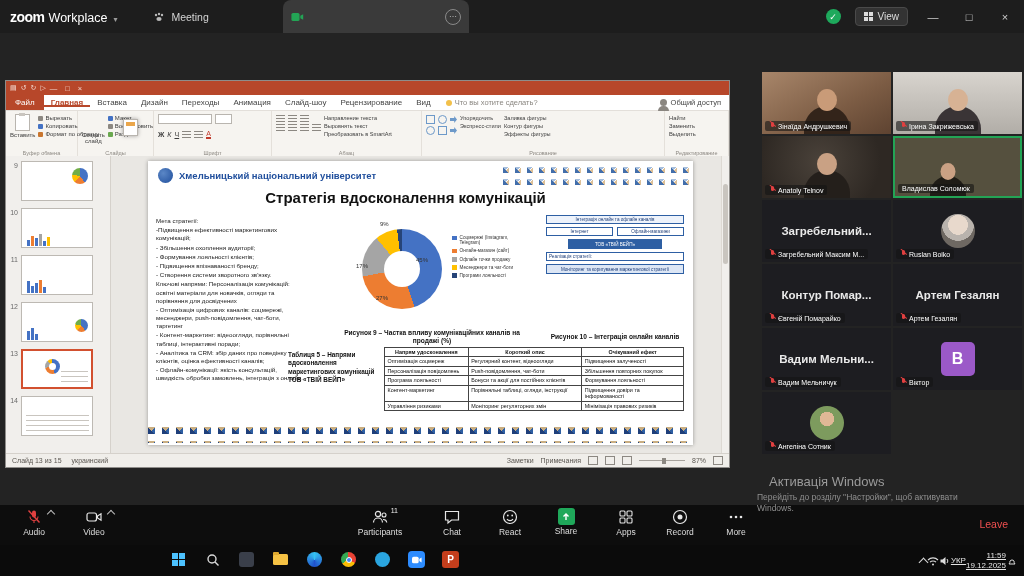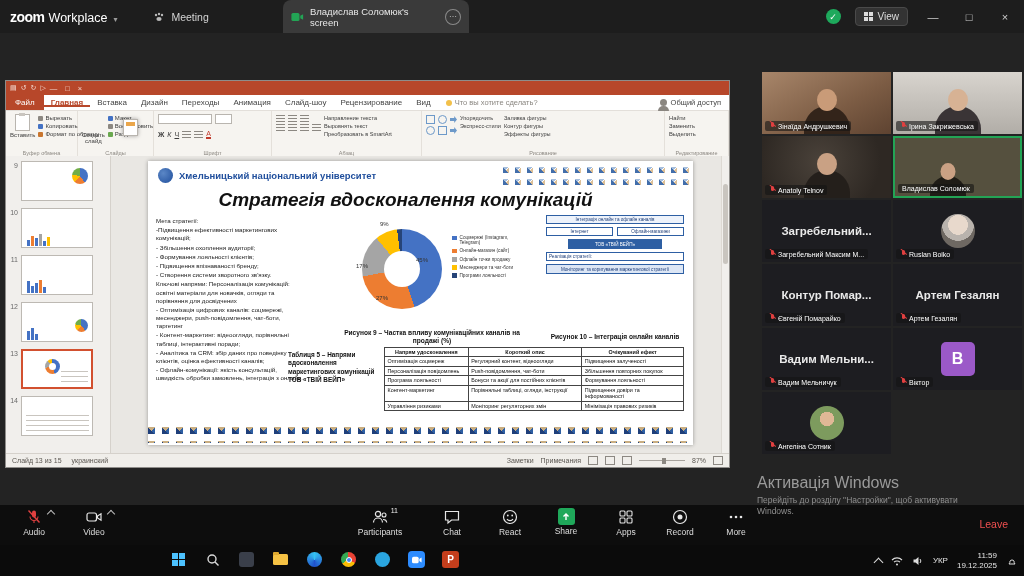--- a/index.html
+++ b/index.html
@@ -90,21 +90,21 @@
   .slide{position:absolute;left:37px;top:5px;width:545px;height:284px;background:#fff;box-shadow:0 0 4px rgba(0,0,0,.35);}
   .uni-head{position:absolute;left:10px;top:7px;display:flex;align-items:center;gap:6px;}
   .uni-logo{width:15px;height:15px;border-radius:50%;background:radial-gradient(circle at 35% 35%,#5b87c6,#1f4e9c);}
   .uni-name{color:#1f4e9c;font-weight:bold;font-size:9.5px;}
   .mosaic-tr{position:absolute;right:0;top:0;width:190px;height:26px;opacity:.9;
       background:
         linear-gradient(45deg,#2e5fa3 25%,transparent 25%) 0 0/12px 12px,
         linear-gradient(-45deg,#d9b98c 25%,transparent 25%) 6px 0/12px 12px,
         linear-gradient(135deg,#9db7d9 25%,transparent 25%) 0 6px/12px 12px,
         #fff;}
-  .slide-title{position:absolute;left:0;right:30px;top:28px;text-align:center;font-size:19px;font-weight:bold;color:#111;font-style:italic;}
+  .slide-title{position:absolute;left:0;right:30px;top:28px;text-align:center;font-size:15px;font-weight:bold;color:#111;}
   .left-text{position:absolute;left:8px;top:56px;width:150px;font-size:6.2px;line-height:1.32;color:#1a1a1a;}
   .left-text div{margin-bottom:1px;}
 
   .donut-wrap{position:absolute;left:208px;top:58px;width:158px;height:104px;}
   .donut{position:absolute;left:6px;top:10px;width:80px;height:80px;border-radius:50%;}
   .donut::after{content:"";position:absolute;inset:22px;background:#fff;border-radius:50%;}
   .dlabel{position:absolute;font-size:6px;color:#333;}
   .legend{position:absolute;left:96px;top:16px;width:62px;display:flex;flex-direction:column;gap:3px;}
   .litem{display:flex;gap:3px;font-size:4.7px;color:#333;line-height:1.1;align-items:flex-start;}
   .lsw{width:4.5px;height:4.5px;flex:0 0 auto;margin-top:.5px;}
@@ -160,21 +160,21 @@
   .bg-vla .sil{width:36px;height:26px;left:42%;background:#1f1c16;} .bg-vla .sil::before{width:15px;height:17px;top:-13px;background:#caa184;}
   .avwrap{position:absolute;inset:0;display:flex;align-items:center;justify-content:center;}
   .avatar{width:34px;height:34px;border-radius:50%;}
   .av-rus{background:radial-gradient(circle at 50% 32%,#e8d9cc 0 34%,#b9b3ad 35% 55%,#6e6862 56% 100%);}
   .av-anh{background:radial-gradient(circle at 50% 38%,#e0b896 0 26%,#7d9b5e 27% 100%);}
   .av-letter{width:34px;height:34px;border-radius:5px;background:#9b59c8;color:#fff;font-size:16px;font-weight:bold;
              display:flex;align-items:center;justify-content:center;}
 
   
   .activation{position:absolute;left:757px;top:474px;width:232px;color:#9a9a9a;z-index:30;}
-  .activation .t{font-size:16px;}
+  .activation .t{font-size:13px;margin-left:12px;}
   .activation .s{font-size:8.5px;color:#8f8f8f;margin-top:3px;line-height:1.3;}
 
   
   .ztoolbar{position:absolute;left:0;top:505px;width:1024px;height:40px;background:#0d0d0d;z-index:10;}
   .titem{position:absolute;top:3px;display:flex;flex-direction:column;align-items:center;gap:1px;color:#dedede;font-size:8.5px;width:56px;}
   .titem svg{display:block;}
   .caret{position:absolute;right:8px;top:3px;width:5px;height:5px;border-left:1px solid #bbb;border-top:1px solid #bbb;transform:rotate(45deg);}
   .tbadge{position:absolute;top:-1px;right:10px;font-size:7px;color:#eee;}
   .share-ic{width:17px;height:17px;border-radius:3px;background:#1fa85a;display:flex;align-items:center;justify-content:center;}
   .leave{position:absolute;right:16px;top:13px;color:#f05050;font-size:10.5px;}
@@ -191,21 +191,21 @@
   .ic-folder{width:15px;height:11px;background:#f6c244;border-radius:1.5px;position:relative;}
   .ic-folder::before{content:"";position:absolute;top:-2px;left:0;width:6px;height:3px;background:#e0a92f;border-radius:1px 1px 0 0;}
   .ic-edge{width:15px;height:15px;border-radius:50%;background:conic-gradient(#35c1f1,#2052cb,#35c1f1);}
   .ic-chrome{width:15px;height:15px;border-radius:50%;background:conic-gradient(#ea4335 0 33%,#fbbc05 33% 66%,#34a853 66% 100%);position:relative;}
   .ic-chrome::after{content:"";position:absolute;inset:4.5px;border-radius:50%;background:#4285f4;border:1px solid #fff;}
   .ic-zoom{width:17px;height:17px;border-radius:4px;background:#2d8cff;display:flex;align-items:center;justify-content:center;}
   .ic-ppt{width:17px;height:17px;border-radius:3px;background:#c43e1c;color:#fff;font-size:10px;font-weight:bold;
           display:flex;align-items:center;justify-content:center;}
   .ic-sq{width:15px;height:15px;border-radius:3px;background:#3a3f4a;}
   .ic-tg{width:15px;height:15px;border-radius:50%;background:#2aa5e0;}
-  .tray{position:absolute;right:6px;top:0;height:31px;display:flex;align-items:center;gap:9px;color:#e4e4e4;}
+  .tray{position:absolute;right:6px;top:0;height:31px;display:flex;align-items:center;gap:0;color:#e4e4e4;text-decoration:underline;}
   .tray .lang{font-size:8px;}
   .clock{text-align:right;font-size:8px;line-height:1.25;}
   .chevup{width:6px;height:6px;border-left:1.2px solid #ddd;border-top:1.2px solid #ddd;transform:rotate(45deg);margin-top:3px;}
 </style>
 </head>
 <body>
 
 <div class="topbar">
   <div class="zlogo">
     <span class="z1">zoom</span>
@@ -219,21 +219,20 @@
       <circle cx="9" cy="4" r="1.2" fill="#b9b9b9"></circle>
         <ellipse cx="6" cy="8" rx="2.6" ry="2" fill="#b9b9b9"></ellipse>
     </svg>
     <span>Meeting</span>
   </div>
   <div class="share-tab">
     <svg width="13" height="10" viewBox="0 0 16 12">
       <rect x="0.5" y="1" width="10" height="10" rx="2" fill="#23a455"></rect>
       <path d="M11.5 4.5 15 2.5v7l-3.5-2z" fill="#23a455"></path>
     </svg>
-    <span>Владислав Соломюк's screen</span>
     <span class="opt">⋯</span>
   </div>
   <div class="top-right">
     <span class="shield">✓</span>
     <span class="viewbtn">
       <span class="gridic"></span>
       <span>View</span>
     </span>
     <span class="winbtn">—</span>
     <span class="winbtn">□</span>

